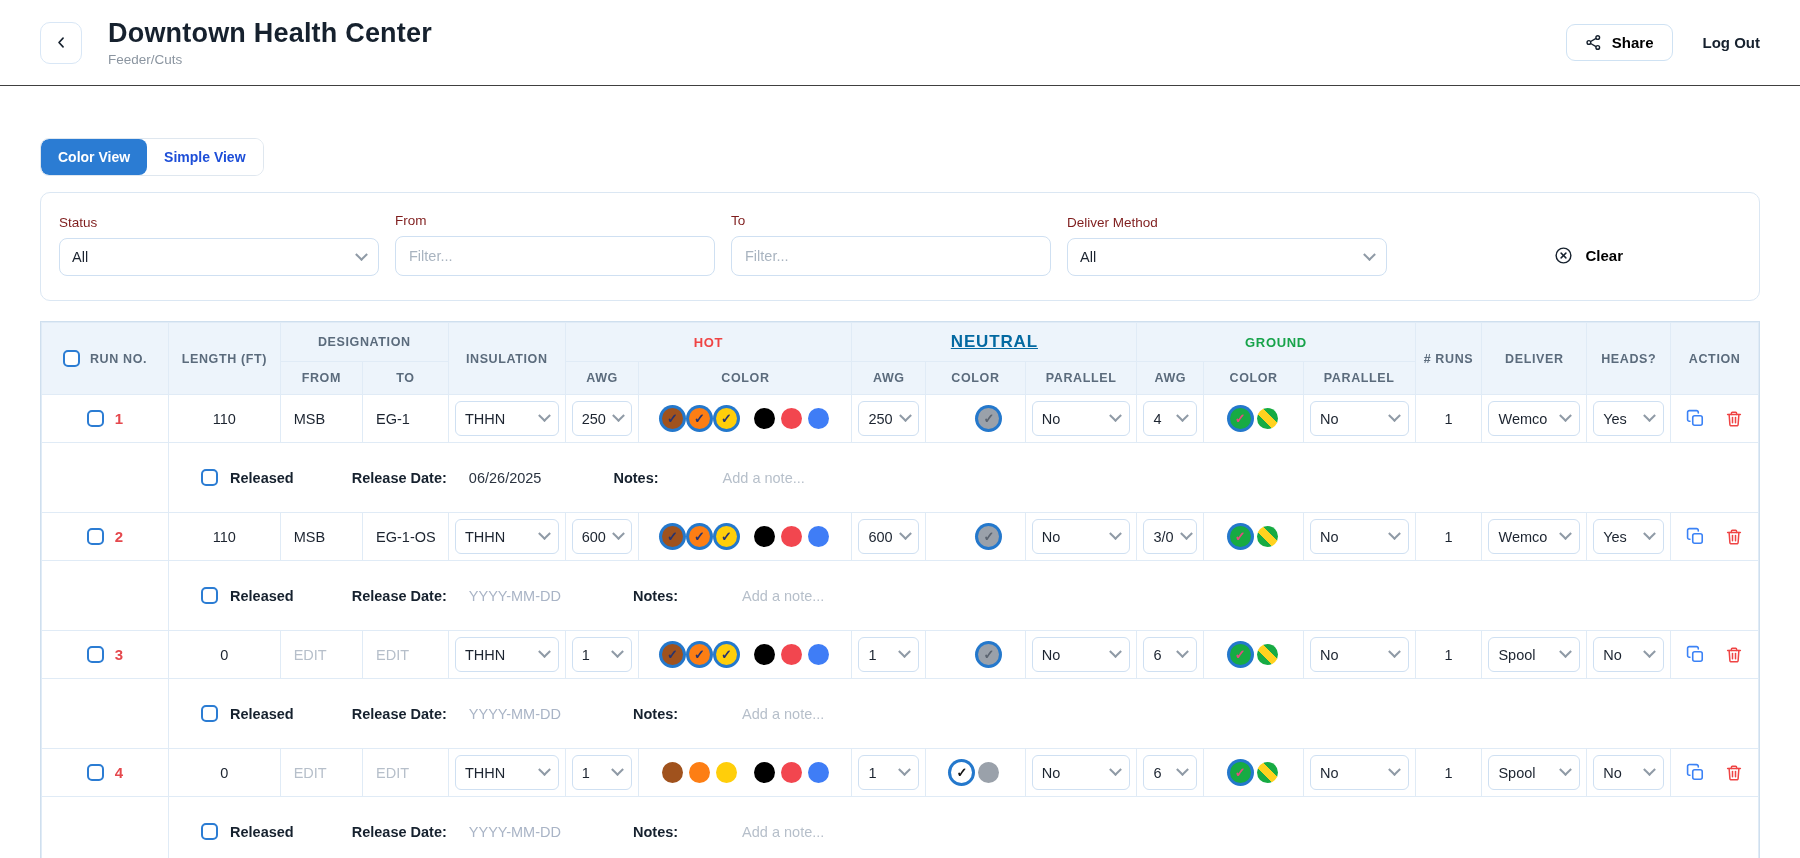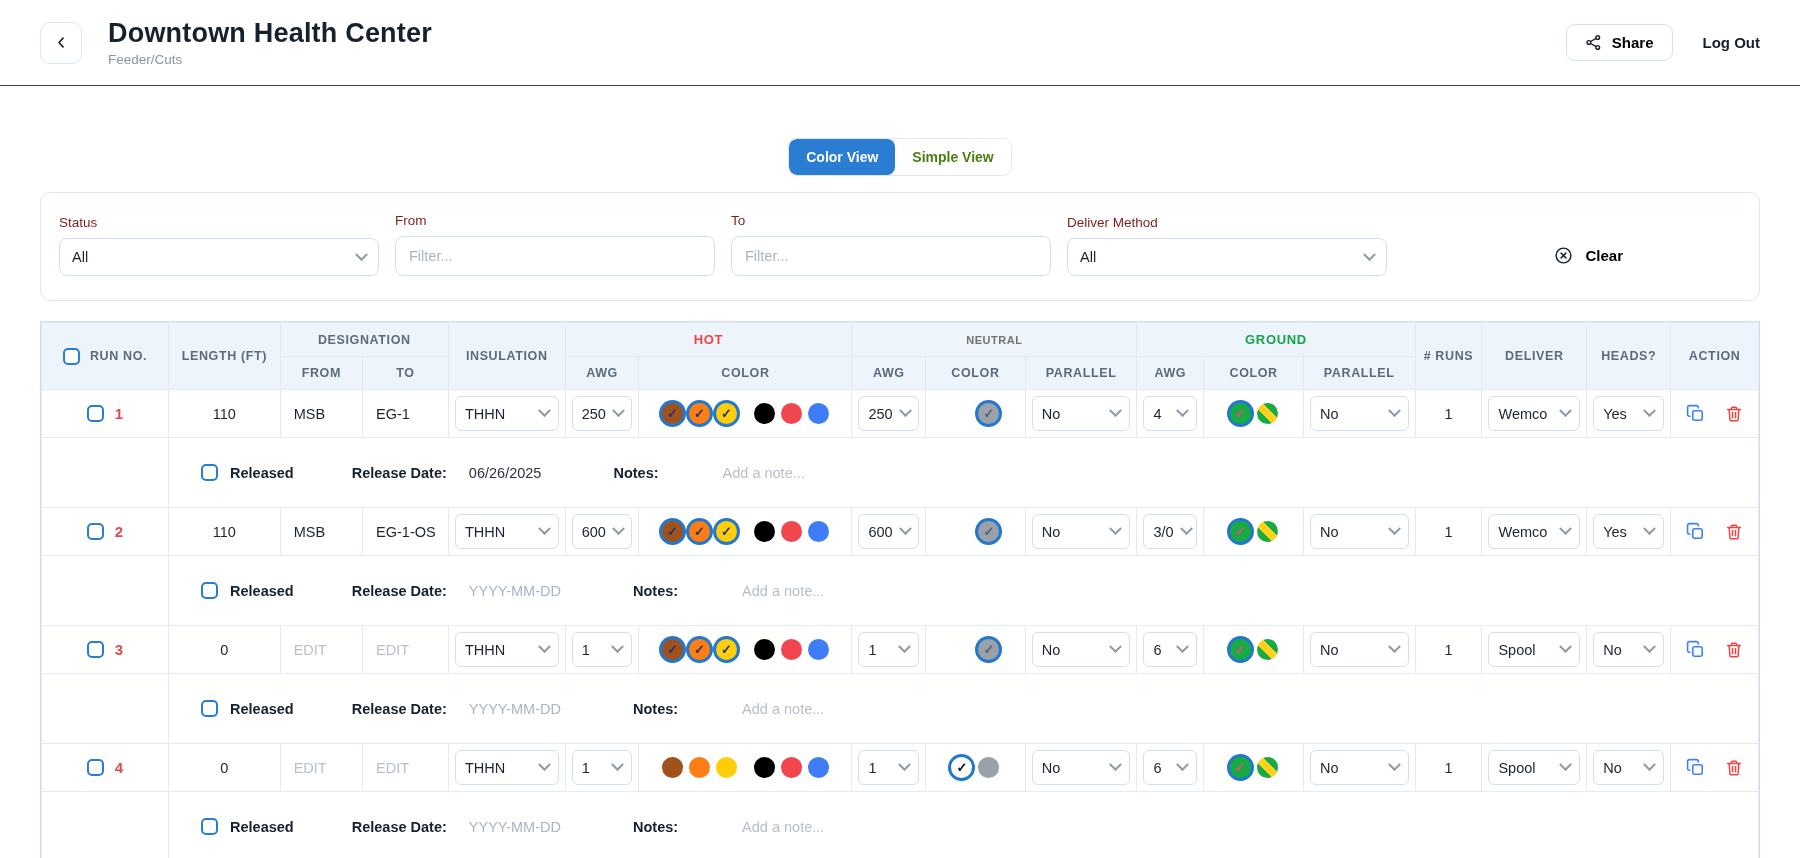--- a/index.html
+++ b/index.html
@@ -29,24 +29,24 @@
   .field-label { font-size: 15px; font-weight: bold; color: #16212e; }
   .text-field { height: 40px; border: 1px solid #cfe0f2; border-radius: 8px; padding: 0 13px;
     font-size: 14.5px; font-family: inherit; color: #1c2430; outline: none; }
   .vendor-input { width: 192px; margin-right: 14px; }
   .po-input { width: 178px; margin-right: 18px; }
   .btn-export { display: flex; align-items: center; gap: 10px; background: #17a34a; color: #fff;
     border: none; border-radius: 9px; padding: 11px 20px; font-size: 15px; font-weight: bold;
     font-family: inherit; cursor: pointer; }
 
   
-  .toggle-row { display: flex; justify-content: center; padding: 24px 40px 0 40px; }
+  .toggle-row { display: flex; justify-content: flex-start; padding: 24px 40px 0 40px; }
   .toggle-group { display: flex; border: 1px solid #dfe7ef; border-radius: 9px; overflow: hidden; }
   .toggle-btn { padding: 10px 17px; font-size: 14px; font-weight: bold; font-family: inherit;
-    background: #fff; color: #4d7c0f; border: none; cursor: pointer; }
+    background: #fff; color: #1d4ed8; border: none; cursor: pointer; }
   .toggle-btn.active { background: #2b7cd3; color: #fff; border-radius: 8px; }
 
   
   .filters-card { margin: 16px 40px 0 40px; border: 1px solid #dbe7f3; border-radius: 10px;
     padding: 20px 18px 24px 18px; display: flex; align-items: flex-end; gap: 16px; background: #fff; }
   .filter-group { display: flex; flex-direction: column; }
   .filter-label { font-size: 13.5px; color: #7f1d1d; margin-bottom: 8px; }
   .select { height: 38px; display: flex; align-items: center; justify-content: space-between;
     border: 1px solid #cfe0f2; border-radius: 8px; background: #fff; padding: 0 12px;
     font-size: 14.5px; color: #1c2430; cursor: pointer; }
@@ -58,21 +58,21 @@
     cursor: pointer; align-self: center; margin-top: 22px; }
   ::placeholder { color: #a9b4c0; opacity: 1; }
 
   
   .table-wrap { margin: 20px 40px 0 40px; border: 1px solid #cfdfee; }
   table { width: 100%; border-collapse: collapse; table-layout: fixed; }
   th, td { border: 1px solid #e0ebf6; }
   thead th { background: #edf4fb; color: #5b6b7c; font-size: 12.5px; font-weight: bold;
     letter-spacing: .05em; padding: 9px 4px; text-align: center; }
   thead th.group-hot { color: #ef4444; font-size: 13px; }
-  thead th.group-neutral { color: #737373; font-size: 11px; }
+  thead th.group-neutral { color: #0369a1; font-size: 17px; text-decoration: underline; }
   thead th.group-ground { color: #17a34a; font-size: 13px; }
   th.run-no-th { text-align: center; }
   .th-inner { display: flex; align-items: center; justify-content: center; gap: 10px; }
   .cbx { width: 17px; height: 17px; border: 2px solid #2b7cd3; border-radius: 5px;
     background: #fff; display: inline-block; flex: none; cursor: pointer; }
   tbody td { background: #fff; padding: 5px 6px; text-align: center; font-size: 14.5px; height: 48px; }
   .run-cell-inner { display: flex; align-items: center; justify-content: center; gap: 11px; }
   .run-num { color: #e5484d; font-weight: bold; font-size: 15px; }
   td.desig { text-align: left; padding-left: 13px; }
   .cell-text.ph, .ph { color: #b6bfca; }

